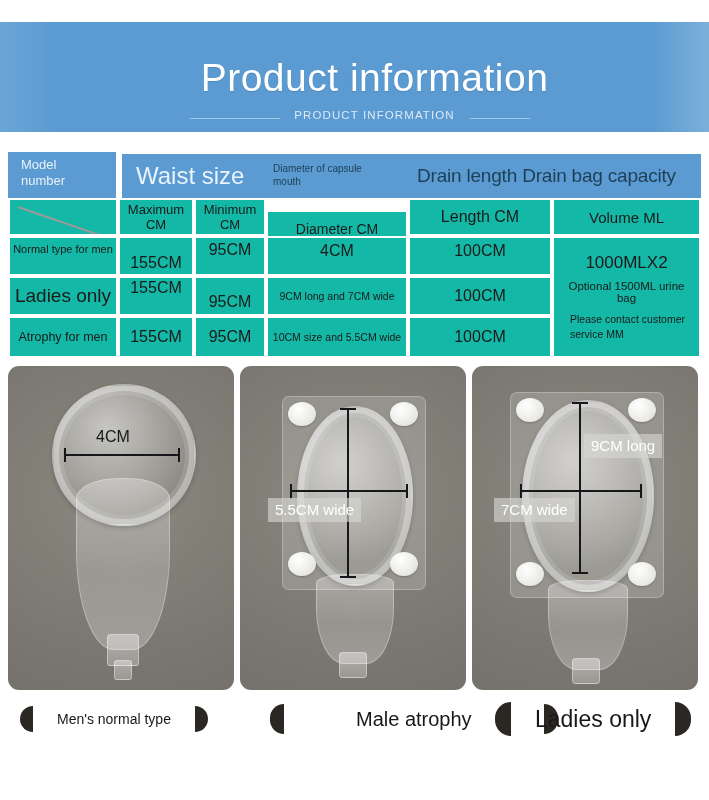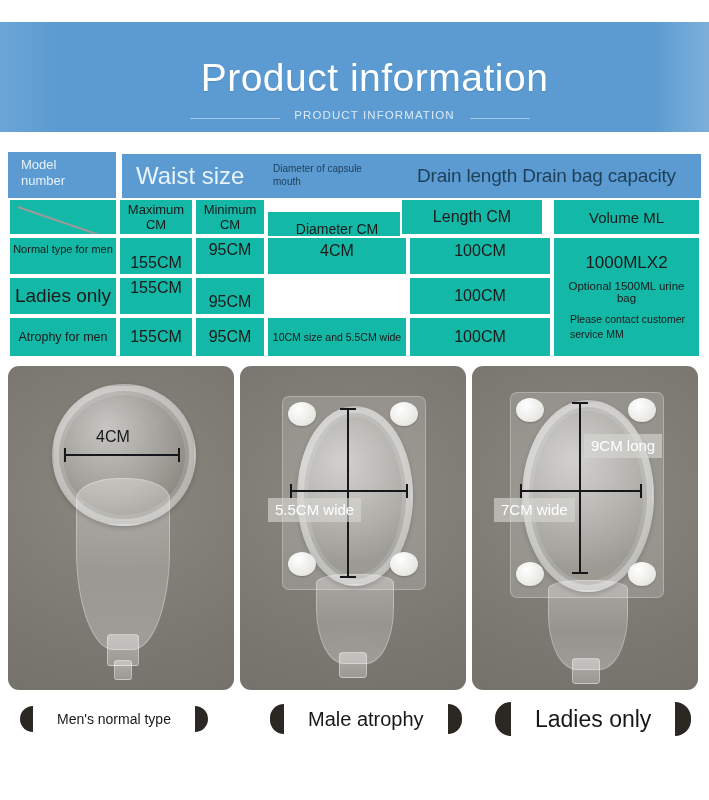--- a/index.html
+++ b/index.html
@@ -185,32 +185,33 @@
       </div>
       <div class="hdr-cell hdr-drain">Drain length Drain bag capacity</div>
     </div>
 
     <div class="grid">
 
       <div class="cell slash" style="left:0;top:0;width:110px;height:38px;"></div>
       <div class="cell" style="left:110px;top:0;width:76px;height:38px;font-size:13px;">Maximum CM</div>
       <div class="cell" style="left:186px;top:0;width:72px;height:38px;font-size:13px;">Minimum CM</div>
       <div class="cell" style="left:258px;top:12px;width:142px;height:38px;font-size:14px;">Diameter CM</div>
-      <div class="cell" style="left:392px;top:0;width:144px;height:38px;font-size:16px;">Length CM</div>
+      <div class="cell" style="left:400px;top:0;width:144px;height:38px;font-size:16px;">Length CM</div>
       <div class="cell" style="left:544px;top:0;width:149px;height:38px;font-size:15px;">Volume ML</div>
 
       <div class="cell" style="left:0;top:38px;width:110px;height:40px;font-size:11px;align-items:flex-start;padding-top:5px;">Normal type for men</div>
       <div class="cell" style="left:110px;top:38px;width:76px;height:40px;font-size:16px;align-items:flex-end;padding-bottom:2px;">155CM</div>
       <div class="cell" style="left:186px;top:38px;width:72px;height:40px;font-size:16px;align-items:flex-start;padding-top:3px;">95CM</div>
       <div class="cell" style="left:258px;top:38px;width:142px;height:40px;font-size:16px;align-items:flex-start;padding-top:4px;">4CM</div>
       <div class="cell" style="left:400px;top:38px;width:144px;height:40px;font-size:16px;align-items:flex-start;padding-top:4px;">100CM</div>
 
       <div class="cell" style="left:0;top:78px;width:110px;height:40px;font-size:19px;">Ladies only</div>
       <div class="cell" style="left:110px;top:78px;width:76px;height:40px;font-size:16px;align-items:flex-start;padding-top:1px;">155CM</div>
       <div class="cell" style="left:186px;top:78px;width:72px;height:40px;font-size:16px;align-items:flex-end;padding-bottom:3px;">95CM</div>
+      <div class="cell" style="left:258px;top:78px;width:142px;height:40px;font-size:10.5px;">9CM long and 7CM wide</div>
       <div class="cell" style="left:400px;top:78px;width:144px;height:40px;font-size:16px;">100CM</div>
 
       <div class="cell" style="left:0;top:118px;width:110px;height:42px;font-size:12.5px;">Atrophy for men</div>
       <div class="cell" style="left:110px;top:118px;width:76px;height:42px;font-size:16px;">155CM</div>
       <div class="cell" style="left:186px;top:118px;width:72px;height:42px;font-size:16px;">95CM</div>
       <div class="cell" style="left:258px;top:118px;width:142px;height:42px;font-size:10.5px;">10CM size and 5.5CM wide</div>
       <div class="cell" style="left:400px;top:118px;width:144px;height:42px;font-size:16px;">100CM</div>
 
       <div class="cell" style="left:544px;top:38px;width:149px;height:122px;flex-direction:column;justify-content:center;padding:0 6px;">
         <div style="font-size:17px;margin-bottom:7px;">1000MLX2</div>
@@ -285,21 +286,21 @@
   </div>
 
   <div class="captions">
 
     <div class="caption c1" style="left:20px;">
       <div class="cap-l"></div>
       <div class="cap-txt">Men's normal type</div>
       <div class="cap-r"></div>
     </div>
 
-    <div class="caption c2" style="left:270px;">
+    <div class="caption c2" style="left:270px;gap:48px;">
       <div class="cap-l"></div>
       <div class="cap-txt">Male atrophy</div>
       <div class="cap-r"></div>
     </div>
 
     <div class="caption c3" style="left:495px;">
       <div class="cap-l"></div>
       <div class="cap-txt">Ladies only</div>
       <div class="cap-r"></div>
     </div>

